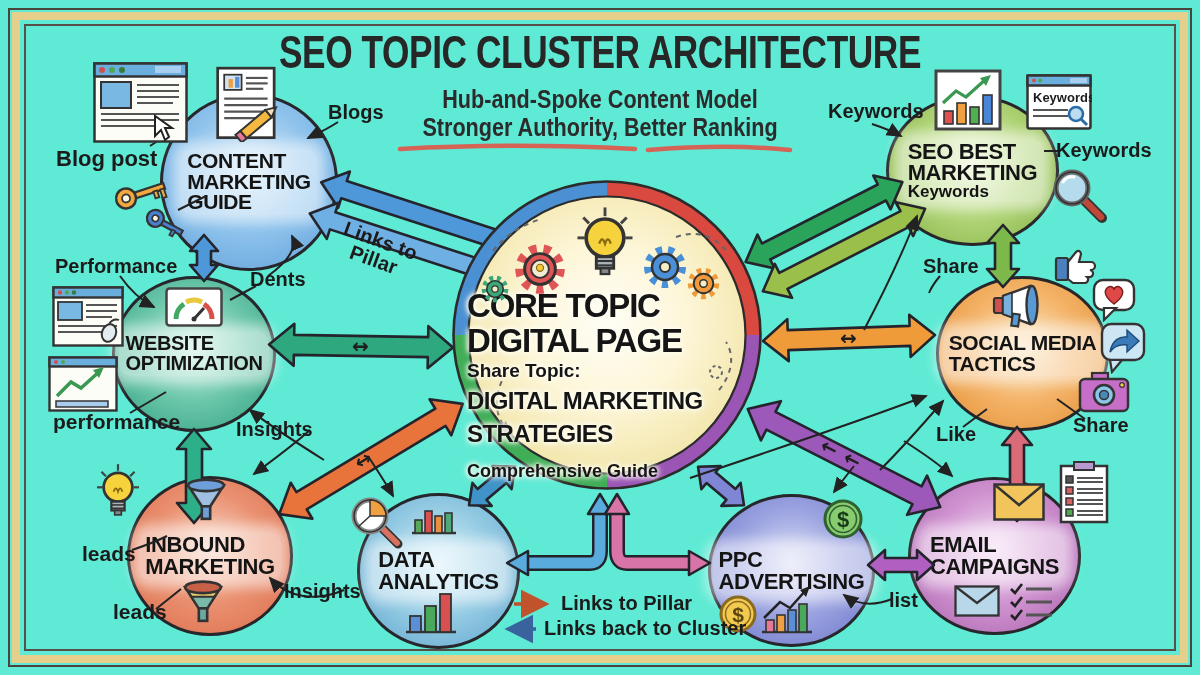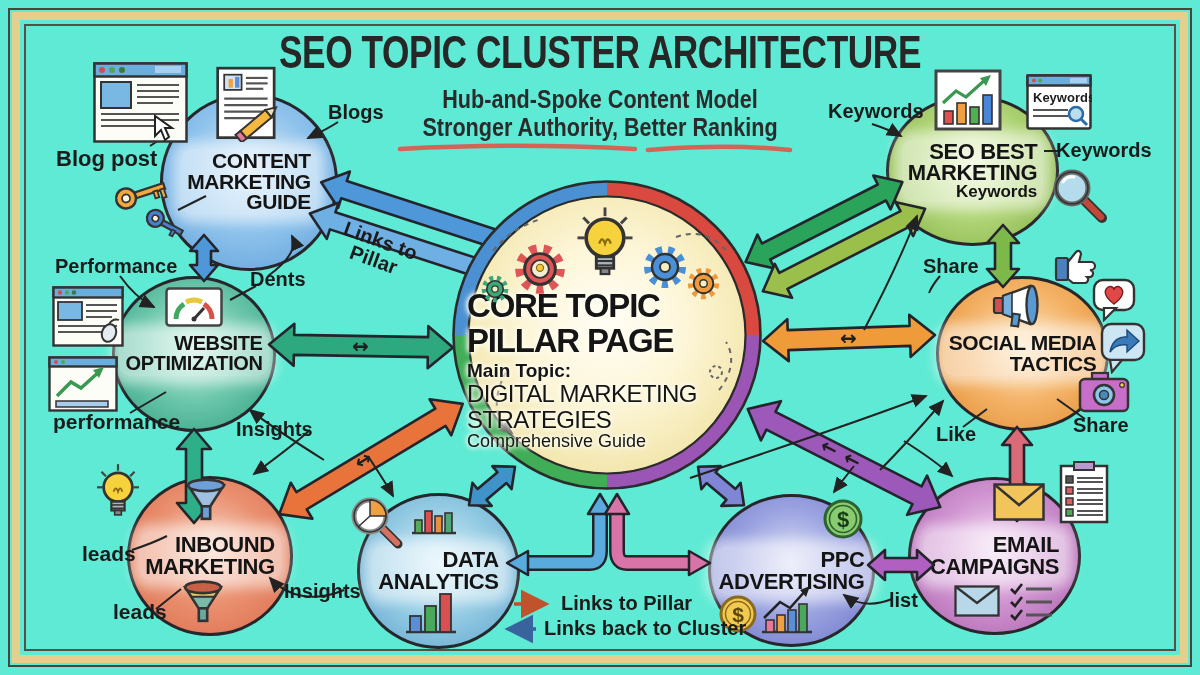--- a/index.html
+++ b/index.html
@@ -10,42 +10,42 @@
   .frame-gold{position:absolute;inset:12px;border:8px solid #e6cf8a;pointer-events:none;z-index:9}
   .frame-inner{position:absolute;inset:24px;border:2px solid #57504a;pointer-events:none;z-index:9}
   
   .title{position:absolute;left:0;right:0;top:28px;text-align:center;font-size:42px;font-weight:800;
     color:#272727;letter-spacing:-.5px;transform:scale(.84,1.12);z-index:6;white-space:nowrap}
   .sub{position:absolute;left:0;right:0;text-align:center;font-weight:700;color:#2b2b2b;z-index:6;
     transform:scale(.9,1.05);font-size:24px;white-space:nowrap}
   .sub1{top:86px}.sub2{top:114px}
   
   .node{position:absolute;border-radius:50%;border:3px solid #26262b;display:flex;align-items:center;
-    justify-content:center;text-align:right;z-index:2}
+    justify-content:center;text-align:left;z-index:2}
   .n-content{left:160px;top:93px;width:172px;height:172px;background:radial-gradient(circle at 50% 42%,#d3e8f8 0%,#8fc3ec 48%,#5c9fd8 100%)}
   .n-website{left:112px;top:276px;width:158px;height:150px;background:radial-gradient(circle at 50% 45%,#c9efe2 0%,#6cc7ab 48%,#2e9e7e 100%)}
   .n-inbound{left:127px;top:476px;width:160px;height:154px;background:radial-gradient(circle at 50% 45%,#f7d3c0 0%,#ea9070 48%,#d96a48 100%)}
   .n-data{left:357px;top:493px;width:157px;height:150px;background:radial-gradient(circle at 50% 45%,#d9f0f9 0%,#96cce4 48%,#5ba3cc 100%)}
   .n-ppc{left:708px;top:494px;width:161px;height:147px;background:radial-gradient(circle at 50% 45%,#dcdff6 0%,#9aa2e0 48%,#6a74c8 100%)}
   .n-email{left:908px;top:477px;width:167px;height:152px;background:radial-gradient(circle at 50% 45%,#f2dbf2 0%,#cf92d0 48%,#a860aa 100%)}
   .n-social{left:936px;top:276px;width:167px;height:149px;background:radial-gradient(circle at 50% 45%,#fbe5c0 0%,#f4b368 48%,#e08c2e 100%)}
   .n-seo{left:886px;top:95px;width:167px;height:145px;background:radial-gradient(circle at 50% 45%,#eaf5d0 0%,#b1d578 48%,#7fae3e 100%)}
   .node-label{font-weight:bold;color:#141414;letter-spacing:-.4px;line-height:.98;padding:2px 6px;
     border-radius:10px;background:rgba(255,255,255,.5);box-shadow:0 0 12px 8px rgba(255,255,255,.5)}
   .node-label div{white-space:nowrap}
   .fs20{font-size:20px}.fs21{font-size:21px}.fs22{font-size:22px}
   .seo-kw{font-size:17px;font-weight:600;letter-spacing:0}
   
   .hub-text{position:absolute;left:467px;top:289px;width:282px;text-align:left;z-index:4;line-height:1;
     color:#151515;text-shadow:0 0 5px #fffdf0,0 0 5px #fffdf0,0 0 8px #fffdf0}
   .ht1,.ht2{font-size:33px;font-weight:800;letter-spacing:-1.2px}
   .ht2{margin-top:2px}
   .ht3{font-size:19px;font-weight:700;margin-top:4px}
-  .ht4,.ht5{font-size:24px;font-weight:400;letter-spacing:-.6px;margin-top:2px}
-  .ht6{font-size:18px;font-weight:400;margin-top:0}
+  .ht4,.ht5{font-size:24px;font-weight:700;letter-spacing:-.6px;margin-top:9px}
+  .ht6{font-size:18px;font-weight:700;margin-top:16px}
   
   .anno{position:absolute;font-weight:bold;color:#1b1b1b;font-size:20px;white-space:nowrap;z-index:6}
   .ltp{left:318px;top:230px;width:118px;transform:rotate(20deg);text-align:center;line-height:1.02;z-index:6}
   .icon{position:absolute;z-index:5}
   .svglayer{position:absolute;left:0;top:0;z-index:3;pointer-events:none}
   .aglyph{font:bold 20px "DejaVu Sans",sans-serif;fill:#1e1e1e}
 </style>
 </head>
 <body>
 
@@ -262,22 +262,22 @@
       <path d="M1058,151 L1044,151"></path>
       <path d="M178,210 L206,196"></path>
     </g>
 
     <path d="M514,604 L546,604" stroke="#c0532c" stroke-width="3.6" fill="none" marker-end="url(#ah-red)"></path>
     <path d="M536,629 L508,629" stroke="#38639c" stroke-width="3.6" fill="none" marker-end="url(#ah-blue)"></path>
   </svg>
 
   <div class="hub-text">
     <div class="ht1">CORE TOPIC</div>
-    <div class="ht2">PILLAR PAGE</div>
-    <div class="ht3">Main Topic:</div>
+    <div class="ht2">DIGITAL PAGE</div>
+    <div class="ht3">Share Topic:</div>
     <div class="ht4">DIGITAL MARKETING</div>
     <div class="ht5">STRATEGIES</div>
     <div class="ht6">Comprehensive Guide</div>
   </div>
 
   <svg class="icon" style="left:576px;top:206px" width="58" height="84" viewBox="0 0 40 58">
       <use href="#bulb"></use>
     </svg>
   <svg class="icon" style="left:514px;top:243px" width="52" height="52" viewBox="0 0 44 44" color="#e05555">
       <use href="#gear"></use>

